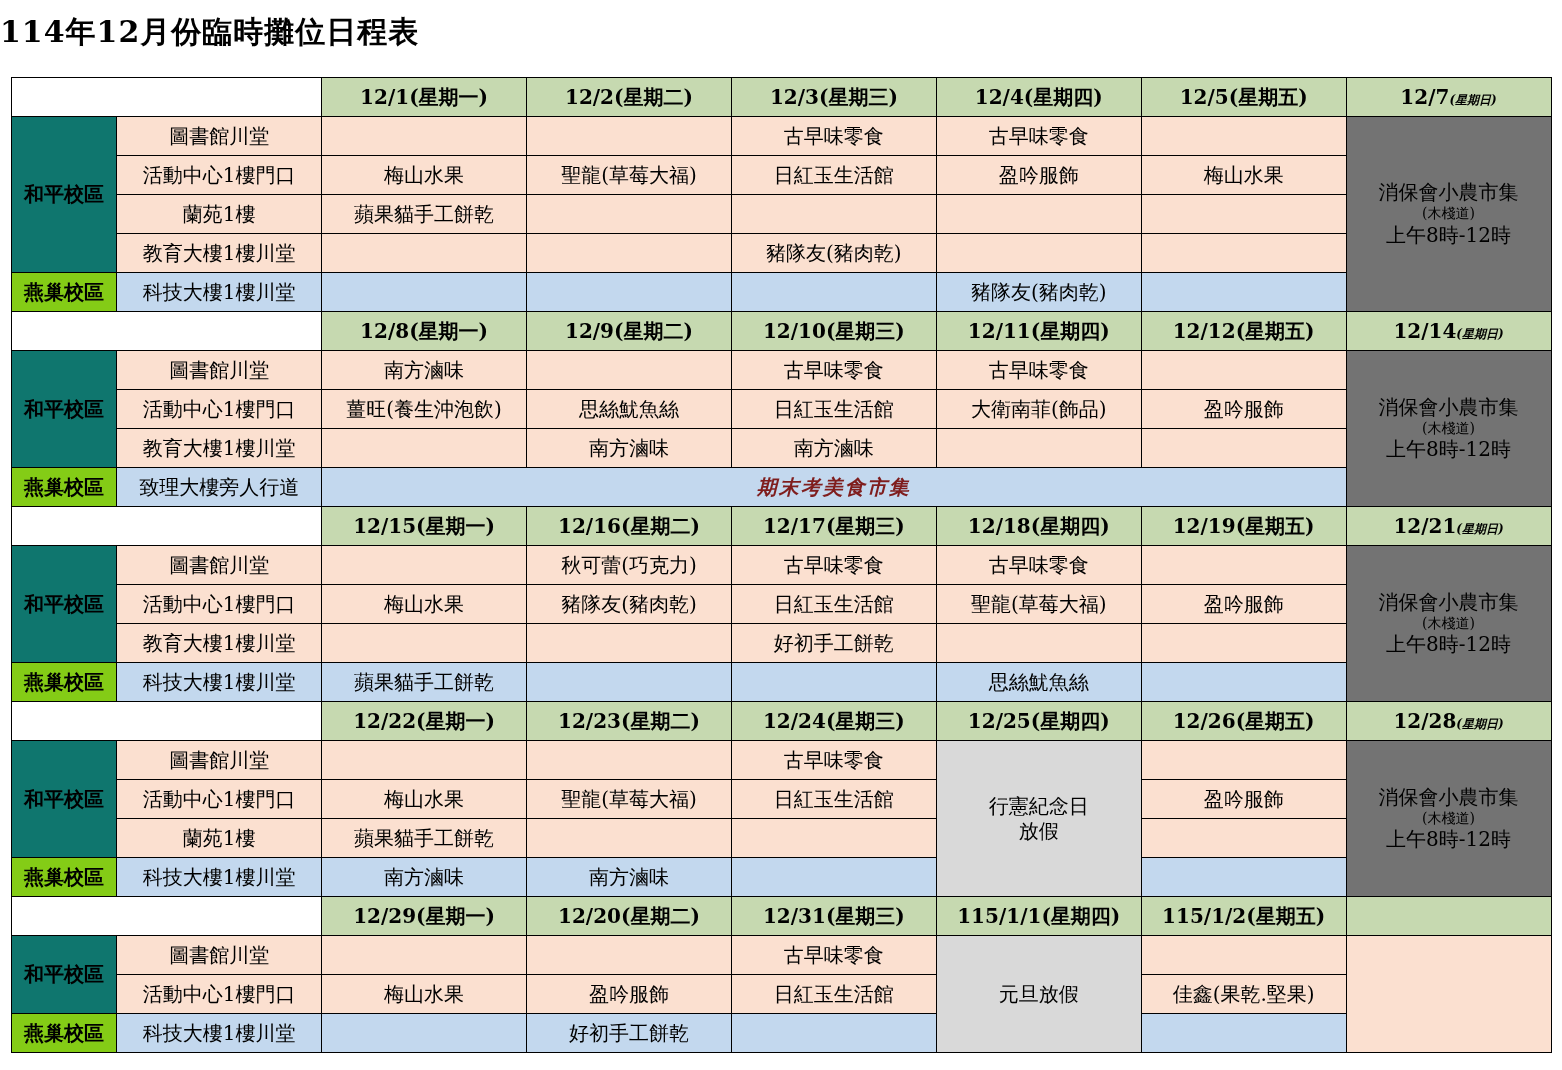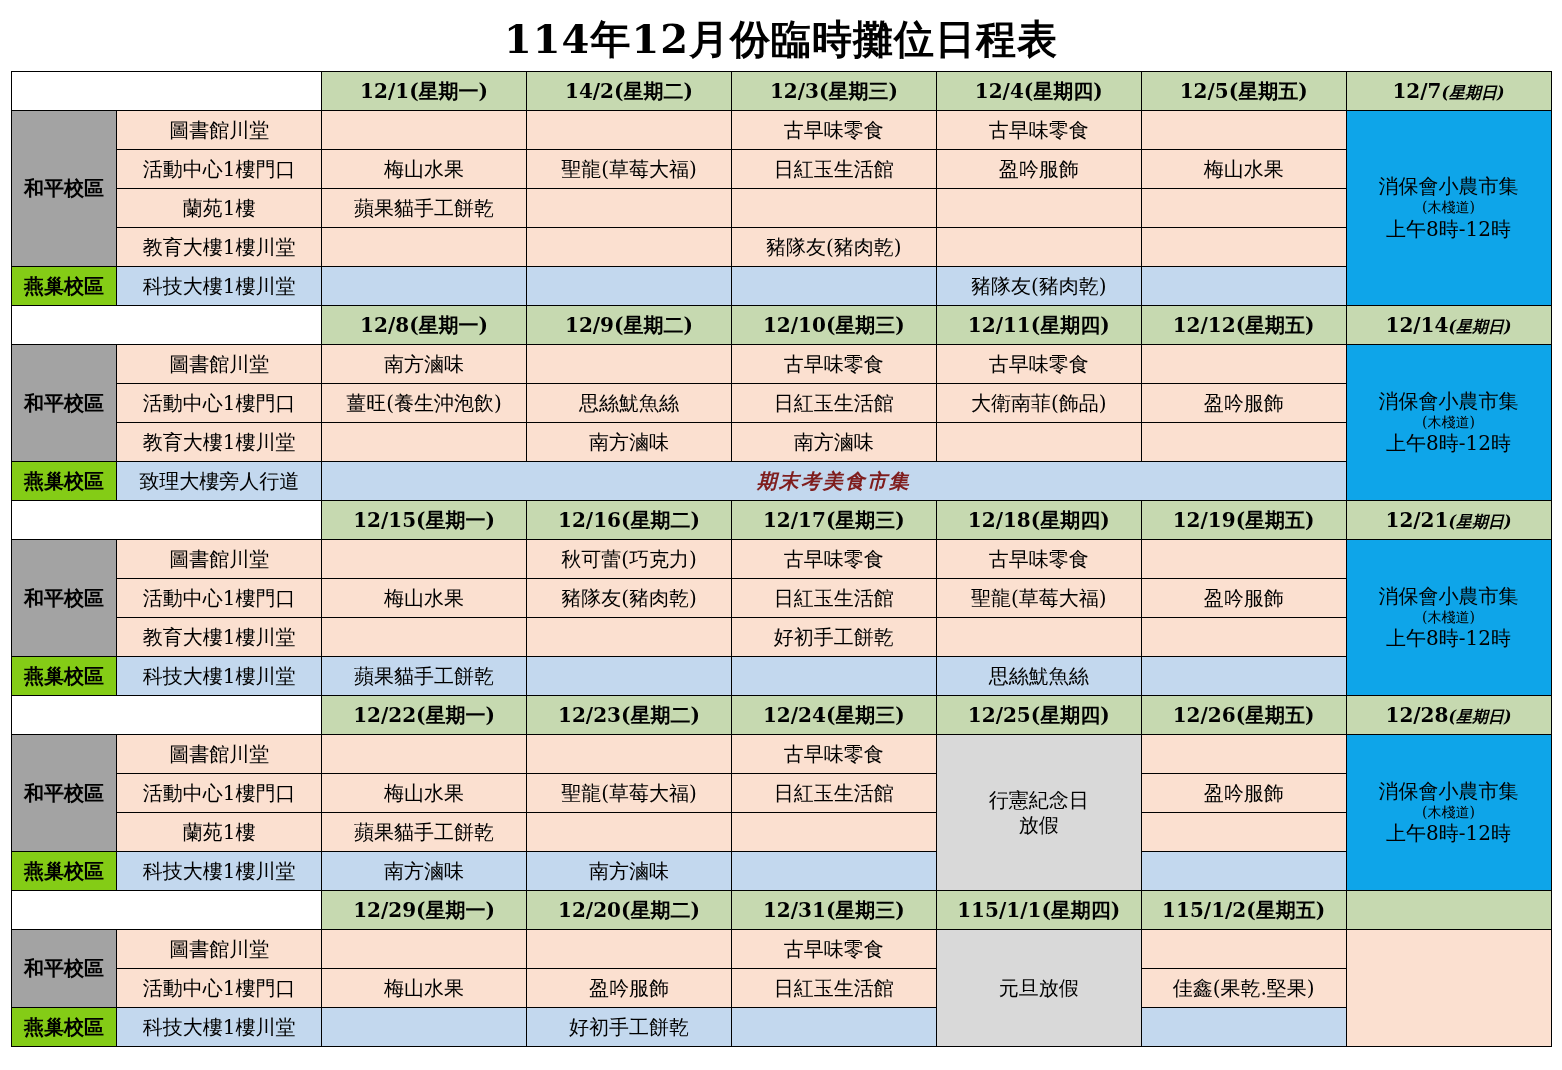--- a/index.html
+++ b/index.html
@@ -5,27 +5,27 @@
   html,body{margin:0;padding:0;}
   body{
     width:1562px;height:1070px;
     background:#ffffff;
     font-family:"DejaVu Sans","Liberation Sans",sans-serif;
     color:#000;
     overflow:hidden;
   }
   .page{position:relative;width:1562px;height:1070px;}
   .title{
-    text-align:center;
+    text-align:left;
     font-family:"DejaVu Serif","Liberation Serif",serif;
     font-weight:bold;
-    font-size:40px;
+    font-size:30px;
     letter-spacing:1px;
     padding-top:12px;
-    padding-bottom:4px;
+    padding-bottom:24px;
   }
   table.sched{
     border-collapse:collapse;
     table-layout:fixed;
     margin:0 auto;
     width:1541px;
     font-family:"DejaVu Serif","Liberation Serif",serif;
   }
   table.sched td{
     border:1px solid #000;
@@ -39,28 +39,28 @@
   }
   
   col.c-campus{width:96px;}
   col.c-place{width:186px;}
   col.c-day{width:186px;}
   col.c-sun{width:186px;}
 
   .blank{background:#ffffff;}
   .hdr{background:#c6d9b0;font-weight:bold;font-size:19px;}
   .hdr-sun{background:#c6d9b0;font-weight:bold;font-size:19px;}
-  .hdr-sun i{font-style:italic;font-size:16px;}
+  .hdr-sun i{font-style:italic;font-size:12px;}
   .peach{background:#fbe0d0;}
   .blue{background:#c3d8ee;}
-  .campus{background:#a3a3a3;font-weight:bold;font-size:21px;}
+  .campus{background:#0f766e;font-weight:bold;font-size:21px;}
   .campus-b{background:#84cc16;font-weight:bold;font-size:21px;}
   .place{background:#fbe0d0;font-size:20px;}
   .place-b{background:#c3d8ee;font-size:20px;}
-  .sun-cell{background:#0ea5e9;font-size:19px;line-height:1.25;white-space:normal;}
+  .sun-cell{background:#737373;font-size:19px;line-height:1.25;white-space:normal;}
   .sun-cell .l2{font-size:14px;}
   .holiday{background:#d9d9d9;font-size:22px;line-height:1.25;white-space:normal;}
   .market{
     background:#c3d8ee;color:#7f1d1d;font-weight:bold;font-style:italic;
     font-size:26px;letter-spacing:2px;
   }
   .sm{font-size:16px;margin-top:44px;}
   .row-gap td{border-top:2px solid #000;}
   .empty-sun{background:#c6d9b0;}
 </style>
@@ -80,21 +80,21 @@
         <col class="c-day">
         <col class="c-day">
         <col class="c-day">
       <col class="c-sun">
     </colgroup>
     <tbody>
 
       <tr>
         <td class="blank" colspan="2"></td>
         <td class="hdr">12/1(星期一)</td>
-        <td class="hdr">14/2(星期二)</td>
+        <td class="hdr">12/2(星期二)</td>
         <td class="hdr">12/3(星期三)</td>
         <td class="hdr">12/4(星期四)</td>
         <td class="hdr">12/5(星期五)</td>
         <td class="hdr-sun">
           <span>12/7</span><i>(星期日)</i>
         </td>
       </tr>
 
       <tr>
         <td class="campus" rowspan="4">和平校區</td>

